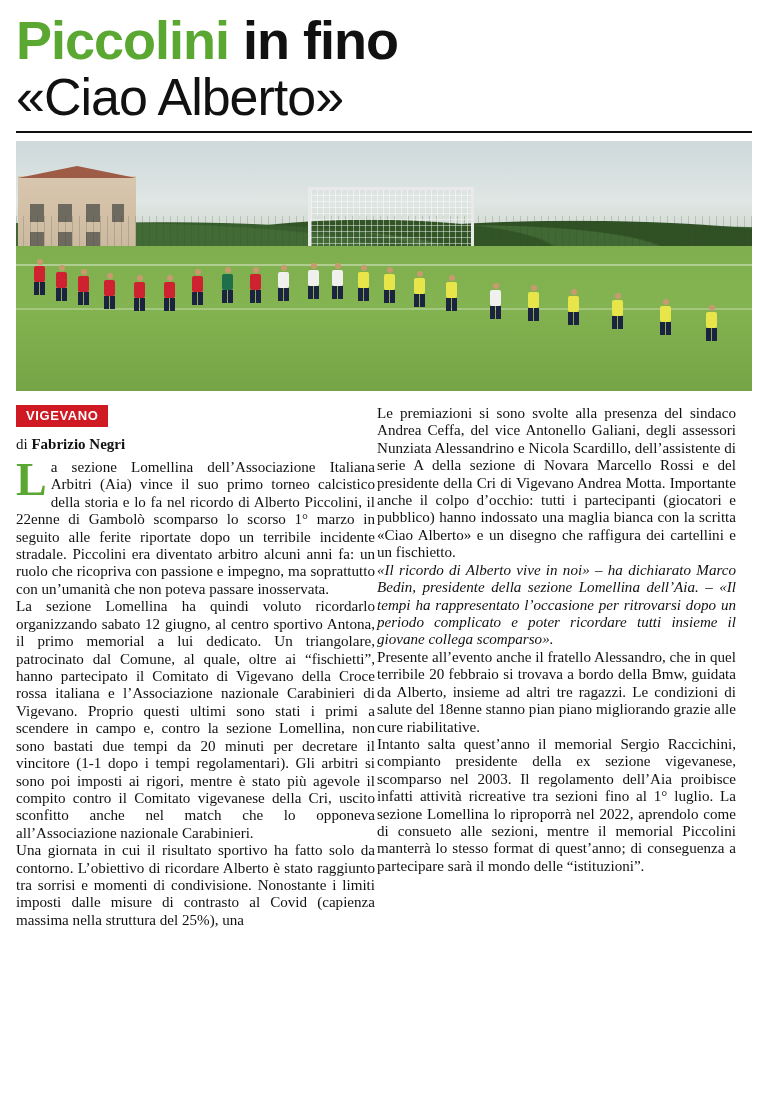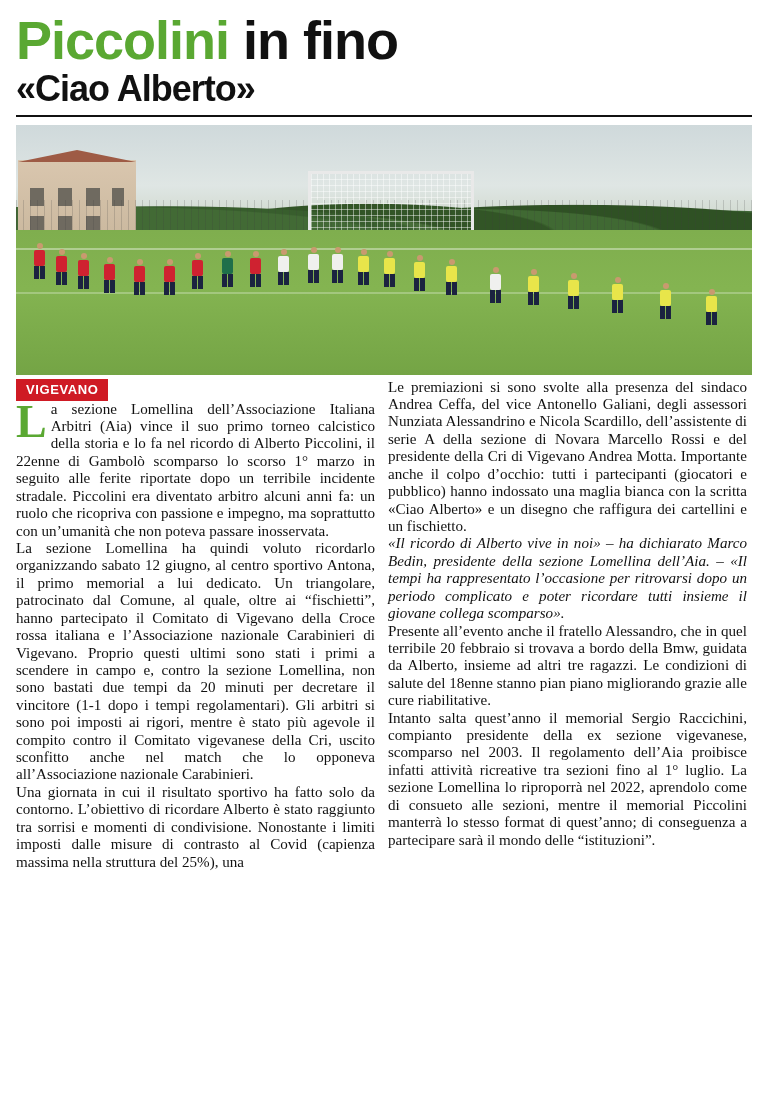--- a/index.html
+++ b/index.html
@@ -28,22 +28,22 @@
     font-weight: bold;
     font-size: 54px;
     line-height: 0.98;
     letter-spacing: -1px;
     color: #111111;
     margin: 4px 0 0 0;
   }
   .headline .accent { color: #5aa832; }
   .headline-line2 {
     font-family: "Liberation Sans", sans-serif;
-    font-weight: bold;
-    font-size: 36px;
+    font-weight: normal;
+    font-size: 52px;
     line-height: 1.02;
     letter-spacing: -1px;
     margin-top: 4px;
   }
   .subhead {
     font-family: "Liberation Sans", sans-serif;
     font-style: italic;
     font-weight: bold;
     font-size: 15.5px;
     color: #111111;
@@ -128,23 +128,23 @@
   .goal {
     position: absolute;
     border: 3px solid #e9e9e9;
     border-bottom: none;
     background: repeating-linear-gradient(90deg, rgba(255,255,255,0.45) 0 1px, transparent 1px 6px),
                 repeating-linear-gradient(0deg, rgba(255,255,255,0.45) 0 1px, transparent 1px 6px);
   }
 
   
   .columns {
-    margin-top: 4px;
+    margin-top: 14px;
     display: flex;
-    gap: 13px;
+    gap: 2px;
   }
   .col { width: 359px; }
   .col-right { position: relative; }
 
   .kicker {
     display: inline-block;
     background: #cf1a24;
     color: #ffffff;
     font-family: "Liberation Sans", sans-serif;
     font-weight: bold;
@@ -324,20 +324,21 @@
         <div class="head"></div>
         <div class="torso" style="background:#e8e54a;"></div>
         <div class="legs"></div>
       </div>
   </div>
 
   <div class="columns">
 
     <div class="col col-left">
       <div class="kicker">VIGEVANO</div>
+      <div class="byline"><span>di </span><b>Fabrizio Negri</b></div>
 
       <div class="body-text">
         <p><span class="dropcap">L</span><span>a sezione Lomellina dell’Associazione Italiana Arbitri (Aia) vince il suo primo torneo calcistico della storia e lo fa nel ricordo di Alberto Piccolini, il 22enne di Gambolò scomparso lo scorso 1° marzo in seguito alle ferite riportate dopo un terribile incidente stradale. Piccolini era diventato arbitro alcuni anni fa: un ruolo che ricopriva con passione e impegno, ma soprattutto con un’umanità che non poteva passare inosservata.</span></p>
         <p>La sezione Lomellina ha quindi voluto ricordarlo organizzando sabato 12 giugno, al centro sportivo Antona, il primo memorial a lui dedicato. Un triangolare, patrocinato dal Comune, al quale, oltre ai “fischietti”, hanno partecipato il Comitato di Vigevano della Croce rossa italiana e l’Associazione nazionale Carabinieri di Vigevano. Proprio questi ultimi sono stati i primi a scendere in campo e, contro la sezione Lomellina, non sono bastati due tempi da 20 minuti per decretare il vincitore (1-1 dopo i tempi regolamentari). Gli arbitri si sono poi imposti ai rigori, mentre è stato più agevole il compito contro il Comitato vigevanese della Cri, uscito sconfitto anche nel match che lo opponeva all’Associazione nazionale Carabinieri.</p>
         <p>Una giornata in cui il risultato sportivo ha fatto solo da contorno. L’obiettivo di ricordare Alberto è stato raggiunto tra sorrisi e momenti di condivisione. Nonostante i limiti imposti dalle misure di contrasto al Covid (capienza massima nella struttura del 25%), una</p>
       </div>
     </div>
 
     <div class="col col-right">
       <div class="body-text">

